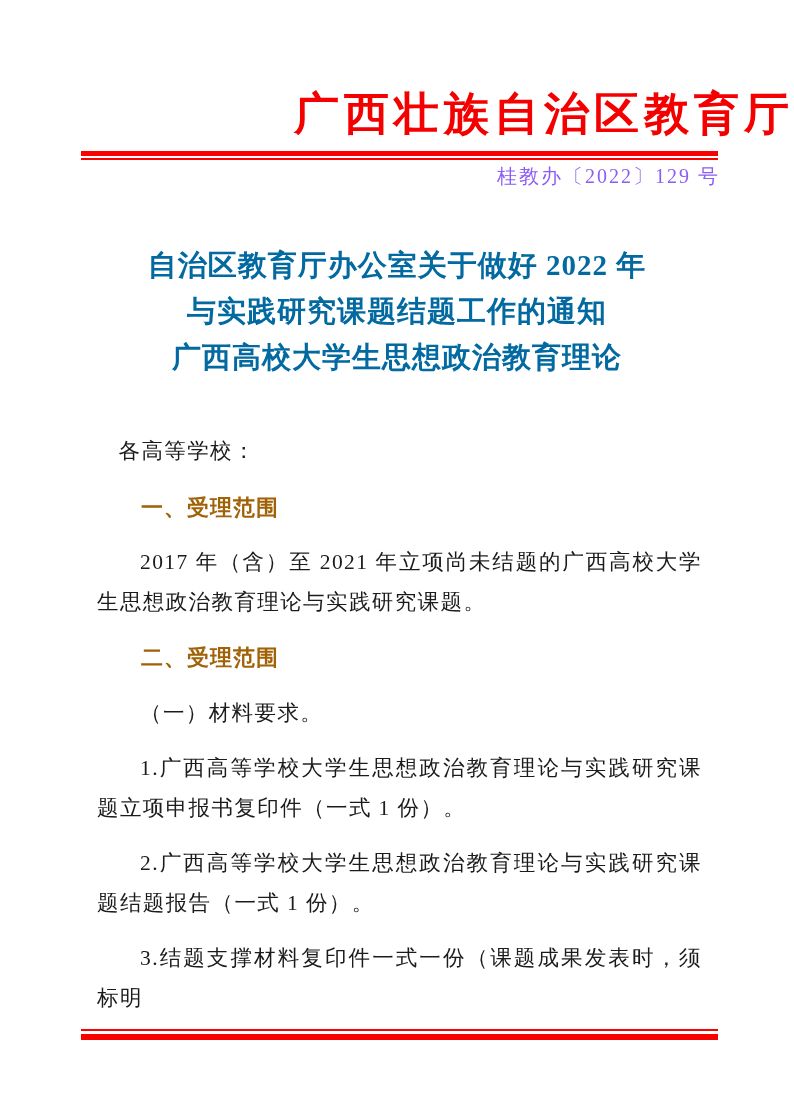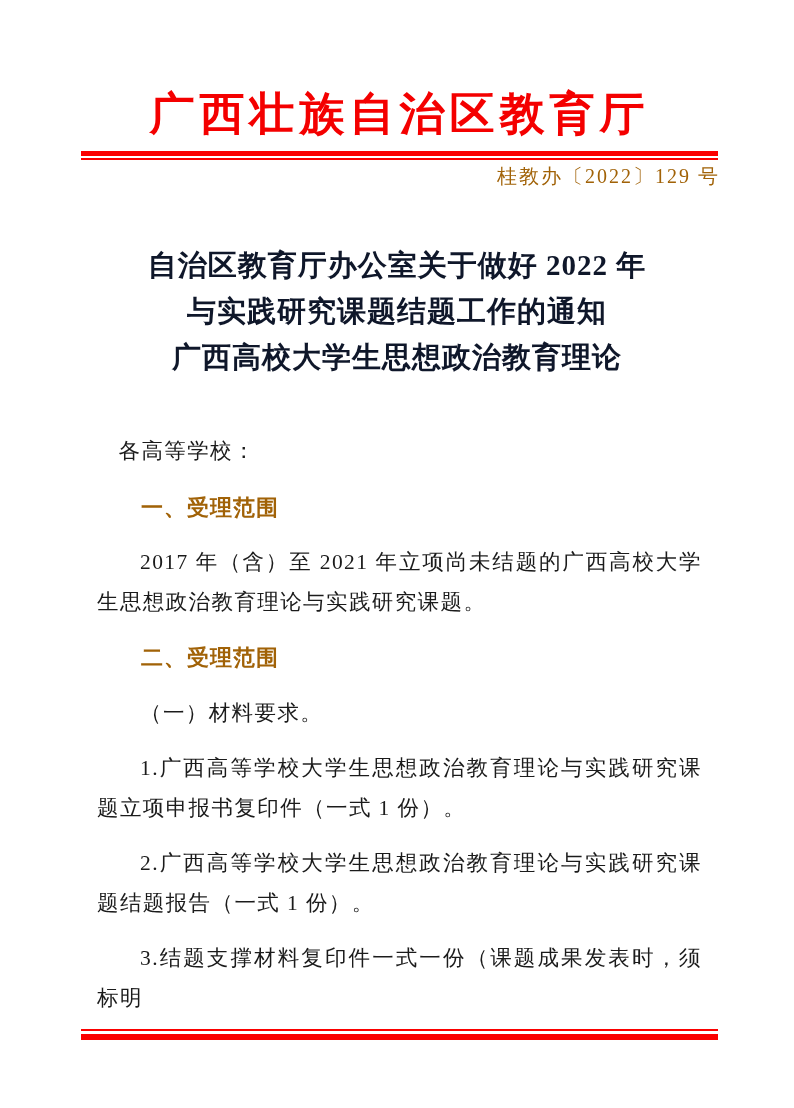--- a/index.html
+++ b/index.html
@@ -13,21 +13,21 @@
     overflow: hidden;
     font-family: "Liberation Serif", "DejaVu Serif", serif;
   }
 
   
   .agency {
     position: absolute;
     top: 84px;
     left: 0;
     width: 794px;
-    text-align: center;
+    text-align: right;
     color: #f40000;
     font-size: 45px;
     font-weight: bold;
     letter-spacing: 5px;
     text-indent: 5px;
     font-family: "Liberation Serif", "DejaVu Serif", serif;
     white-space: nowrap;
   }
 
   
@@ -40,34 +40,34 @@
   .rule-top .thick { height: 5px; background: #fb0000; }
   .rule-top .gap   { height: 2px; background: transparent; }
   .rule-top .thin  { height: 2px; background: #fb0000; }
 
   .doc-no {
     position: absolute;
     top: 163px;
     right: 74px;
     font-size: 20px;
     letter-spacing: 2px;
-    color: #a16207;
+    color: #8b5cf6;
     white-space: nowrap;
   }
 
   .title {
     position: absolute;
     top: 242px;
     left: 0;
     width: 794px;
     text-align: center;
     font-size: 29px;
     font-weight: bold;
     line-height: 46px;
-    color: #0f172a;
+    color: #0369a1;
     letter-spacing: 1px;
   }
 
   .body-text {
     position: absolute;
     top: 416px;
     left: 81px;
     width: 637px;
     font-size: 21.5px;
     line-height: 39.5px;

